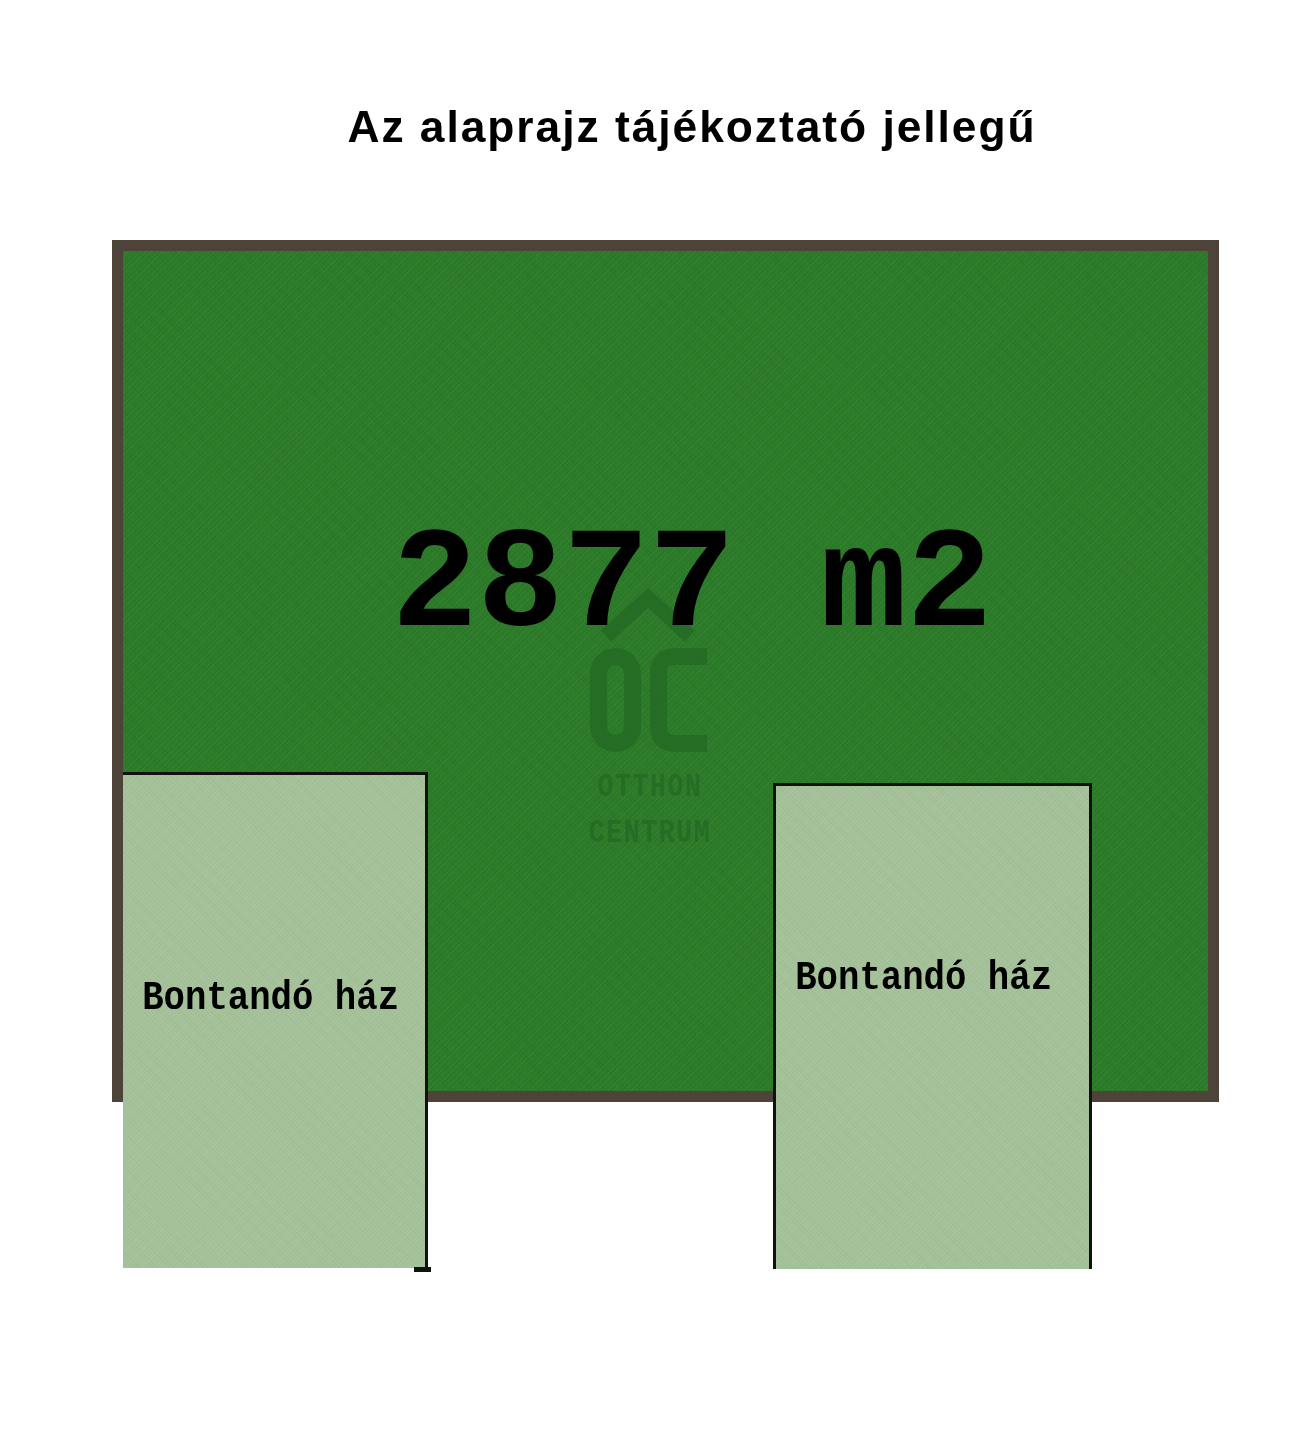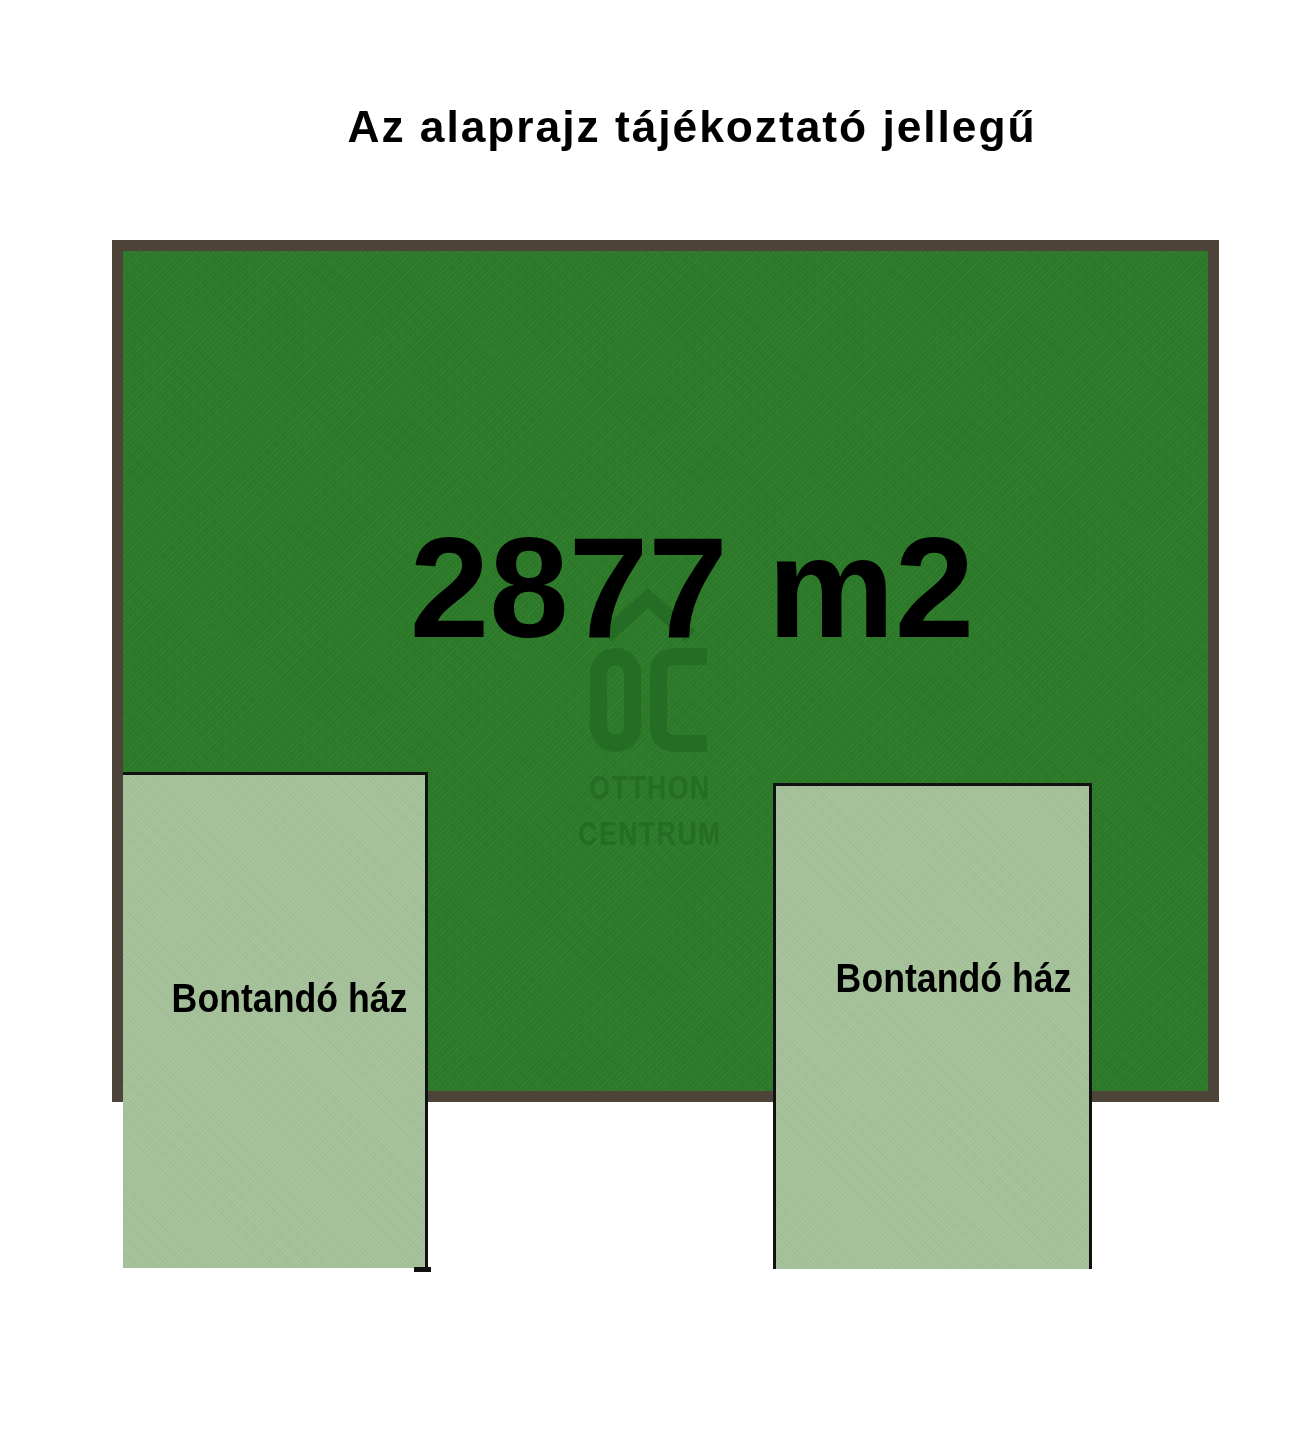--- a/index.html
+++ b/index.html
@@ -33,20 +33,21 @@
     transform:scaleX(0.985);
     transform-origin:center;
   }
   
   .plot{
     position:absolute;
     left:112px; top:240px;
     width:1107px; height:862px;
     background:var(--plot-fill);
     border:11px solid var(--plot-border);
+    font-family:Liberation Mono, monospace;
   }
   
   .plot::before{
     content:"";
     position:absolute; inset:0;
     background-image:
       repeating-linear-gradient(45deg, rgba(0,0,0,0.05) 0 1px, rgba(0,0,0,0) 1px 3px),
       repeating-linear-gradient(-45deg, rgba(255,255,255,0.035) 0 1px, rgba(255,255,255,0) 1px 4px),
       repeating-linear-gradient(90deg, rgba(0,0,0,0.03) 0 1px, rgba(0,0,0,0) 1px 2px);
     pointer-events:none;
@@ -89,21 +90,21 @@
     line-height:1;
     color:var(--text);
     white-space:nowrap;
   }
   
   .house{
     position:absolute;
     background:var(--house-fill);
     display:flex;
     align-items:flex-start;
-    justify-content:flex-end;
+    justify-content:flex-start;
   }
   .house::before{
     content:"";
     position:absolute; inset:0;
     background-image:
       repeating-linear-gradient(45deg, rgba(0,0,0,0.03) 0 1px, rgba(0,0,0,0) 1px 3px),
       repeating-linear-gradient(-45deg, rgba(255,255,255,0.04) 0 1px, rgba(255,255,255,0) 1px 4px);
     pointer-events:none;
   }
   .house-left{

